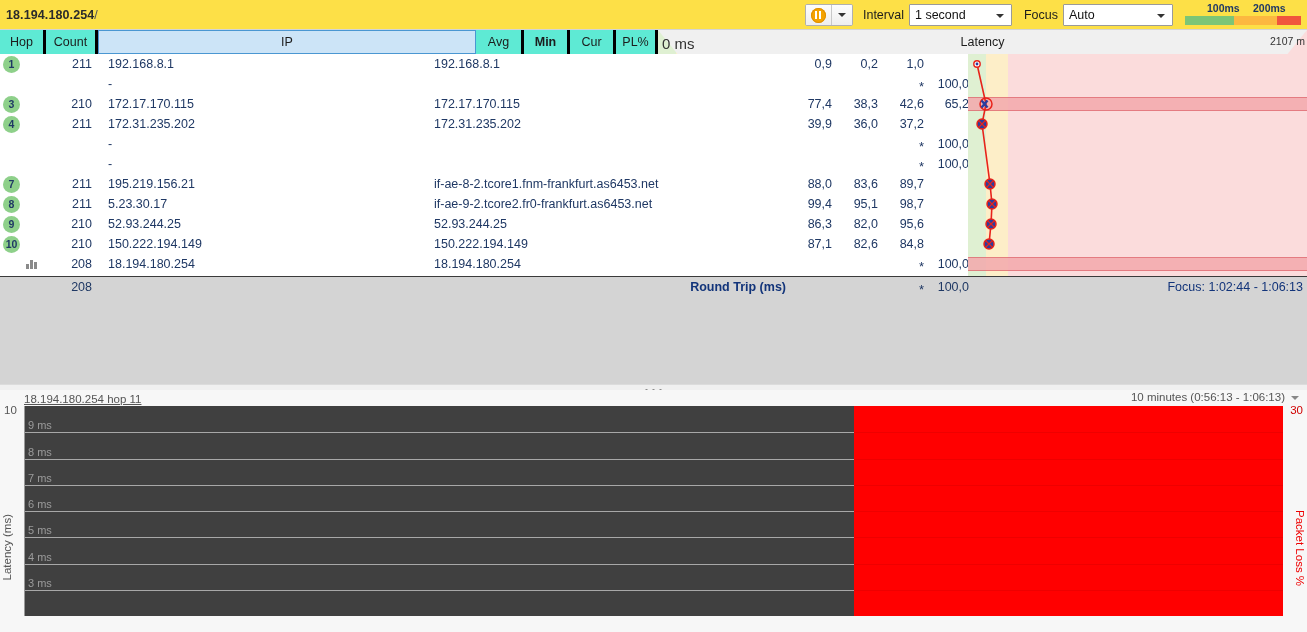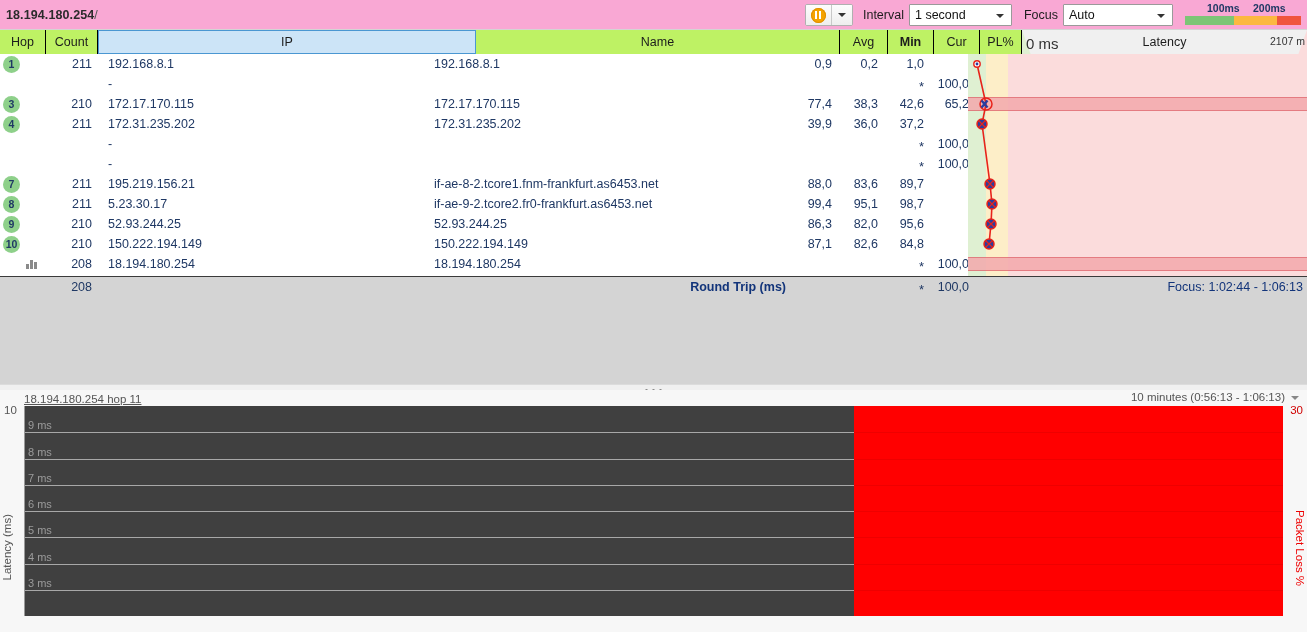--- a/index.html
+++ b/index.html
@@ -10,21 +10,21 @@
     font-family: "Liberation Sans", sans-serif;
     font-size: 12px;
     background: #ffffff;
     color: #1f3864;
   }
   #app { position: relative; width: 1307px; height: 632px; }
 
   
   .toolbar {
     position: absolute; left: 0; top: 0; width: 1307px; height: 30px;
-    background: #f9a8d4;
+    background: #fde047;
     border-bottom: 1px solid #d4d4d4;
     display: flex; align-items: center;
   }
   .target-title {
     margin-left: 6px;
     font-size: 12.5px; font-weight: bold; color: #2b2b2b;
     letter-spacing: 0.1px;
   }
   .target-title .slash { font-weight: normal; color: #555; }
   .tb-right {
@@ -79,21 +79,21 @@
   .lg-red    { flex: 1 1 auto; background: #f0553d; }
 
   
   .grid-head {
     position: absolute; left: 0; top: 30px; width: 1307px; height: 24px;
     background: #f0f0f0; display: flex; align-items: stretch;
     font-size: 12.5px; color: #1c1c1c;
   }
   .gh {
     display: flex; align-items: center; justify-content: center;
-    border-right: 1px solid #000000; background: #bef264; height: 24px;
+    border-right: 3px solid #000000; background: #5eead4; height: 24px;
   }
   .gh.sorted { background: #cce4f7; border: 1px solid #4a97d2; border-bottom-color:#4a97d2; }
   .gh-hop { width: 46px; }
   .gh-count { width: 52px; }
   .gh-ip { width: 378px; }
   .gh-name { width: 364px; }
   .gh-avg { width: 48px; }
   .gh-min { width: 46px; font-weight: bold; }
   .gh-cur { width: 46px; }
   .gh-pl  { width: 42px; }
@@ -273,21 +273,20 @@
           <div class="lg-red"></div>
         </div>
       </div>
     </div>
   </div>
 
   <div class="grid-head">
     <div class="gh gh-hop">Hop</div>
     <div class="gh gh-count">Count</div>
     <div class="gh gh-ip sorted">IP</div>
-    <div class="gh gh-name">Name</div>
     <div class="gh gh-avg">Avg</div>
     <div class="gh gh-min">Min</div>
     <div class="gh gh-cur">Cur</div>
     <div class="gh gh-pl">PL%</div>
     <div class="gh gh-lat">
       <div class="lat-head-bg">
         <div class="lhb-green"></div>
         <div class="lhb-yellow"></div>
         <div class="lhb-pink"></div>
       </div>

